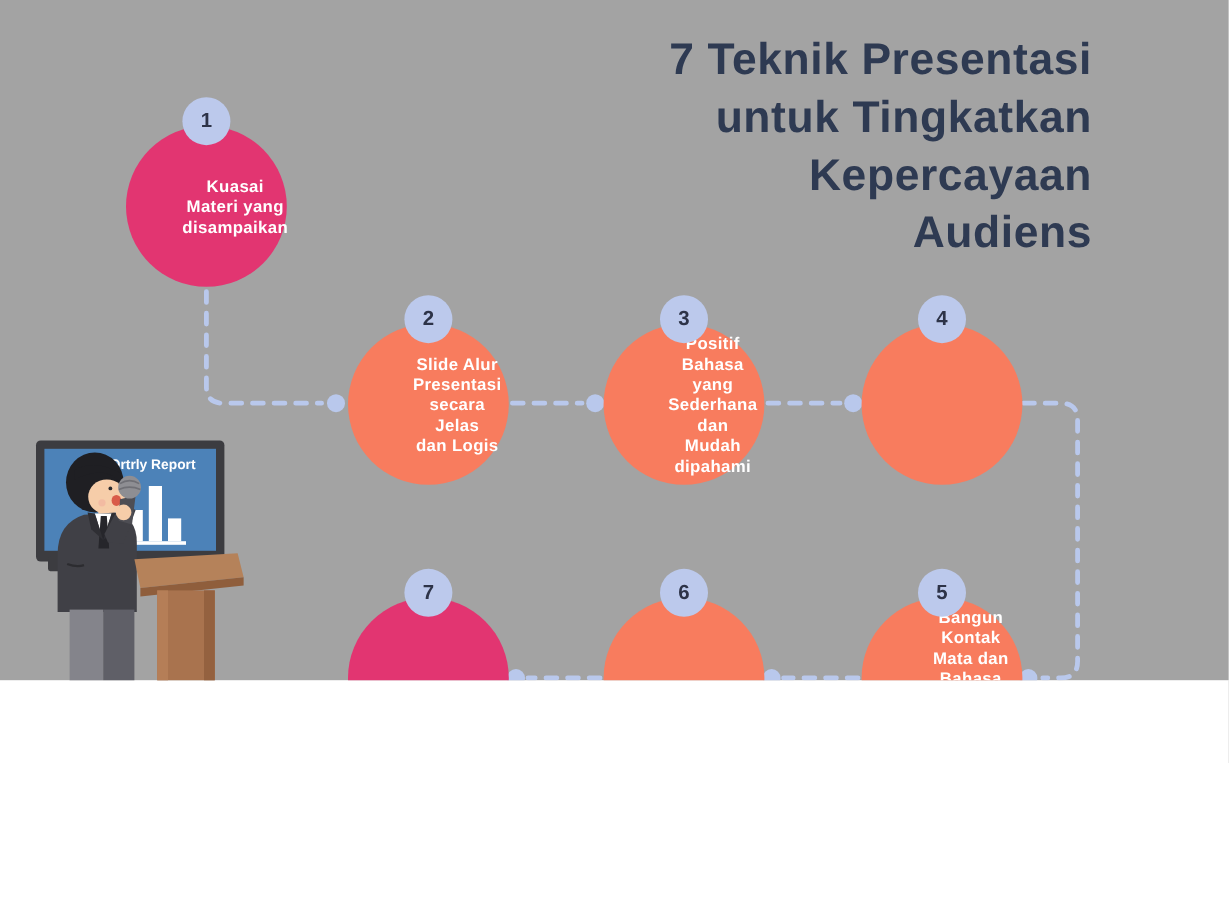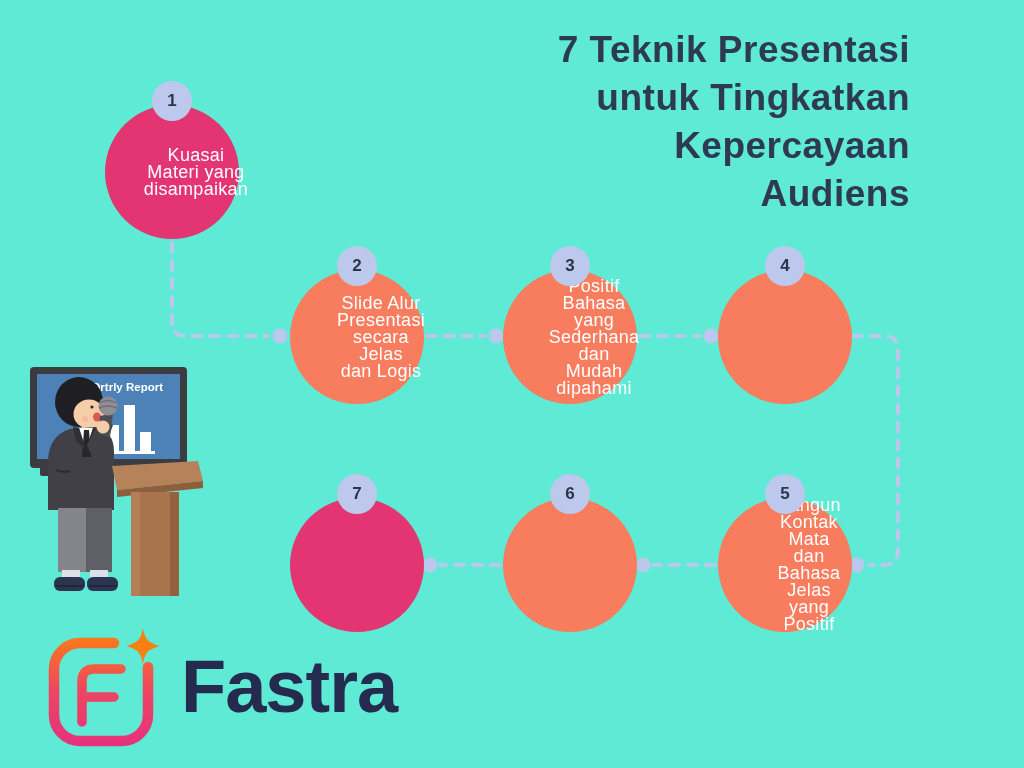--- a/index.html
+++ b/index.html
@@ -1,28 +1,28 @@
 <!DOCTYPE html>
 <html><head>
 <meta charset="utf-8">
 <style>
   html,body{margin:0;padding:0;background:#fff;}
-  .canvas{position:relative;width:1024px;height:768px;background:#5eead4;overflow:hidden;
+  .canvas{position:relative;width:1024px;height:567px;background:#a3a3a3;overflow:hidden;
           font-family:"Liberation Sans",sans-serif;}
 
   
   .title{position:absolute;top:26px;right:114px;text-align:right;white-space:pre-line;
          font-size:37px;line-height:48px;font-weight:bold;color:#2E3A52;letter-spacing:.5px;}
 
   
   .step{position:absolute;width:134px;height:134px;border-radius:50%;
         display:flex;align-items:center;justify-content:center;text-align:center;}
   .step.pink{background:#E23571;}
   .step.orange{background:#F87C5E;}
-  .step .label{color:#ffffff;font-weight:normal;font-size:18px;line-height:17px;
+  .step .label{color:#ffffff;font-weight:bold;font-size:14px;line-height:17px;
                white-space:pre-line;letter-spacing:.3px;padding:0 6px;margin-left:48px;}
   .badge{position:absolute;top:-24px;left:50%;transform:translateX(-50%);
          width:40px;height:40px;border-radius:50%;background:#BCC9EC;
          display:flex;align-items:center;justify-content:center;
          color:#2D3348;font-weight:bold;font-size:17px;}
   .s1{left:105px;top:105px;} .s2{left:290px;top:270px;} .s3{left:503px;top:270px;}
   .s4{left:718px;top:270px;} .s5{left:718px;top:498px;} .s6{left:503px;top:498px;}
   .s7{left:290px;top:498px;}
 
   .layer{position:absolute;left:0;top:0;}

